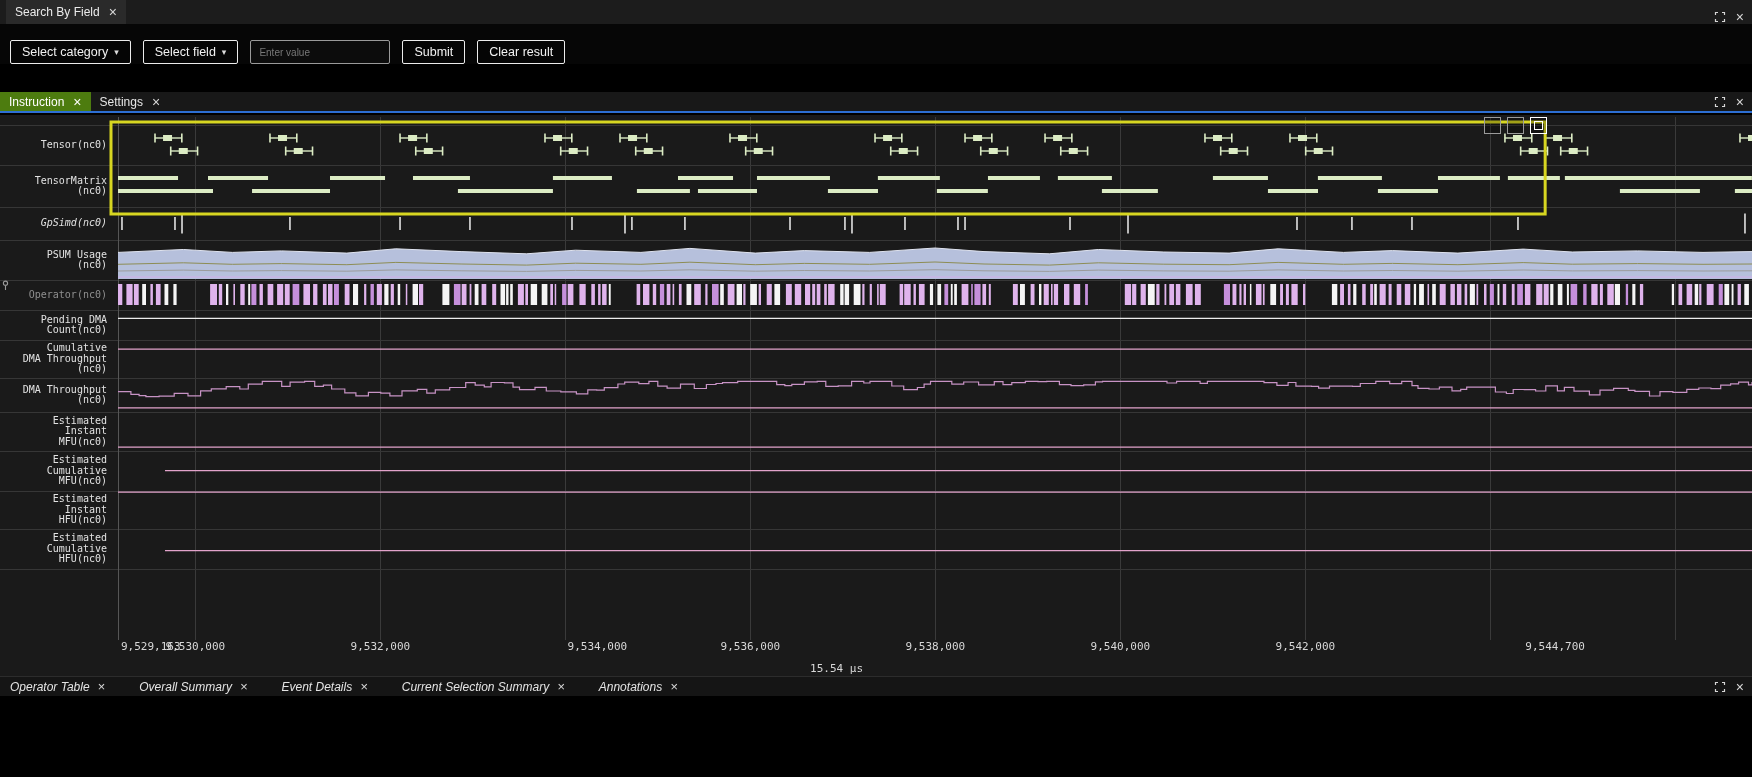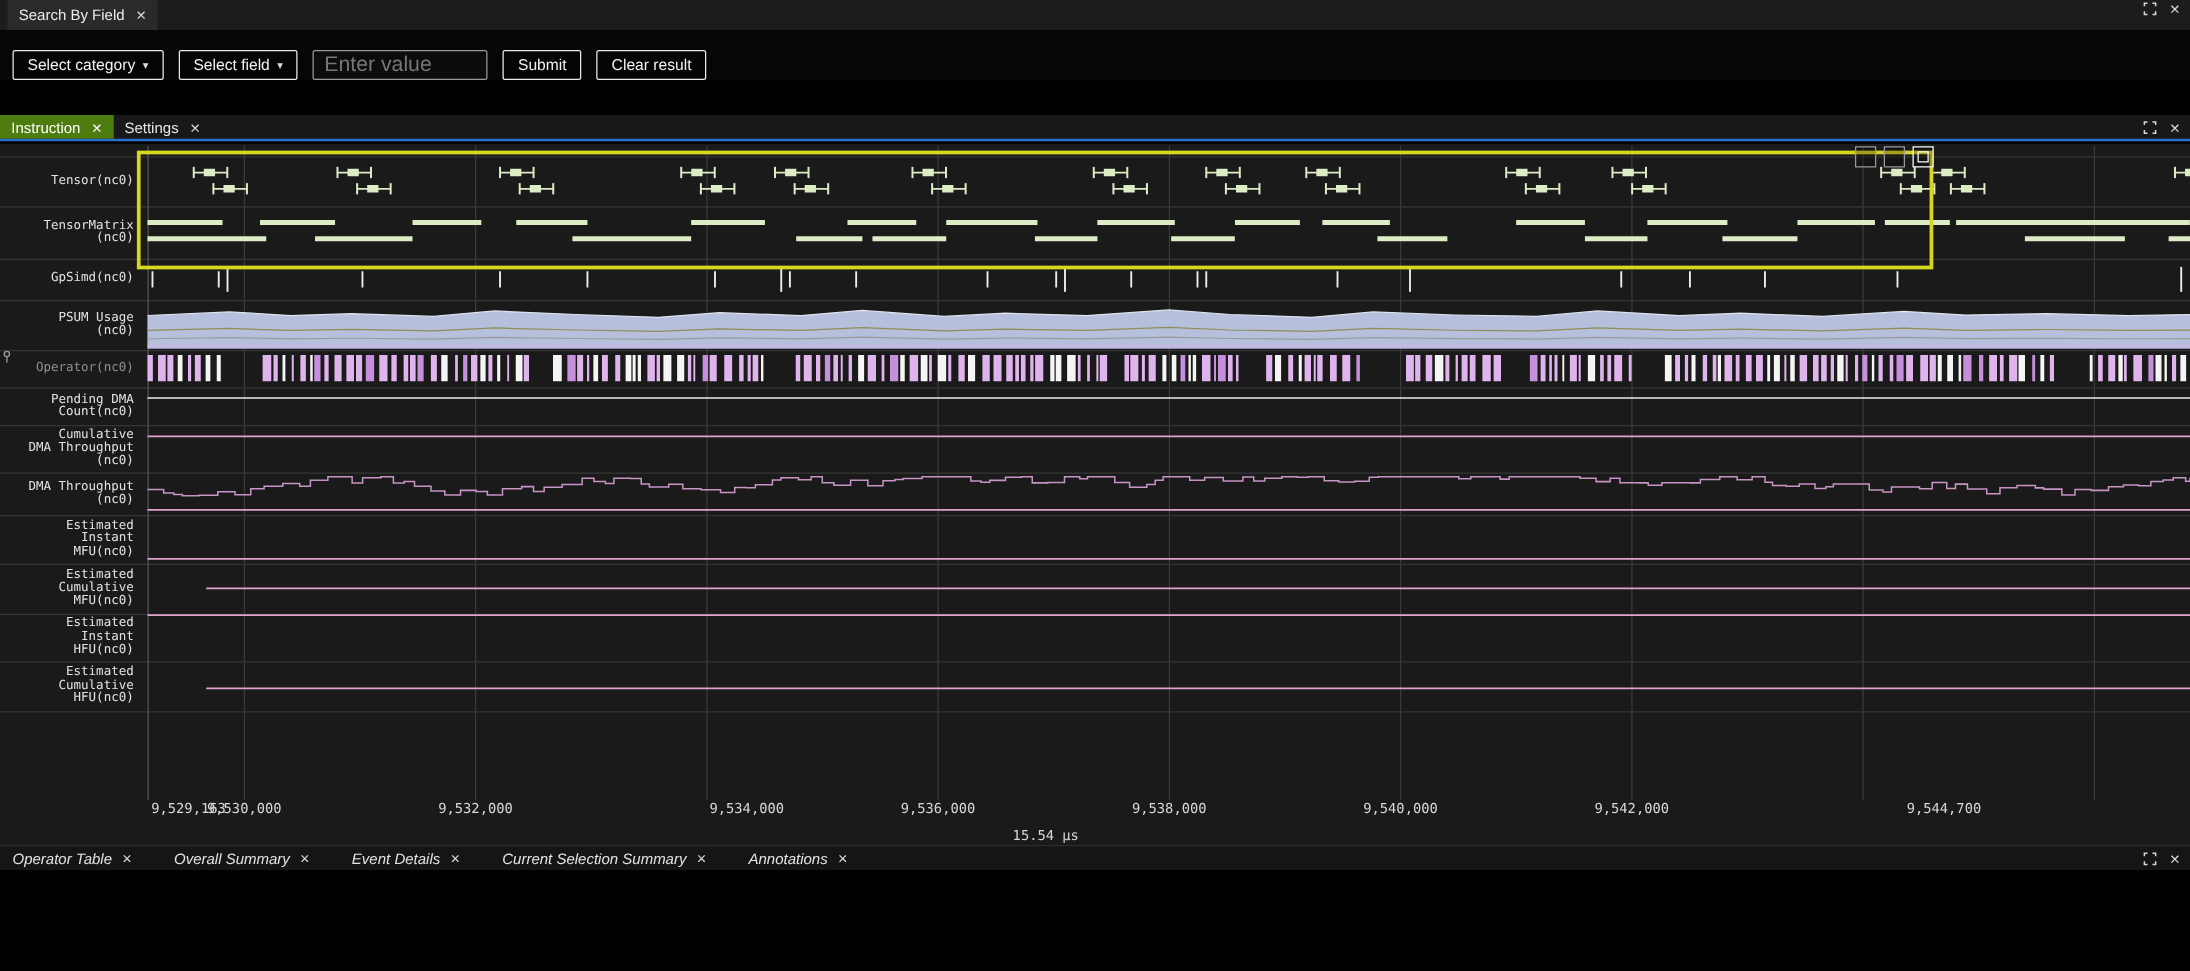--- a/index.html
+++ b/index.html
@@ -2,35 +2,35 @@
 <html><head>
 <meta charset="utf-8">
 <style>
   * { margin:0; padding:0; box-sizing:border-box; }
   html,body { width:1752px; height:777px; background:#000; overflow:hidden;
               font-family:"Liberation Sans", sans-serif; }
   .app { position:relative; width:1752px; height:777px; background:#000; }
 
   
   .panel-tabbar.top { position:absolute; top:0; left:0; width:100%; height:24px;
-    background:#1c1c1c; display:flex; align-items:flex-start; padding-left:6px; }
+    background:#1c1c1c; display:flex; align-items:flex-end; padding-left:6px; }
   .ptab { display:flex; align-items:center; gap:9px; height:100%; padding:0 9px;
     background:#2a2a2a; color:#ebebeb; font-size:12px; cursor:pointer; }
   .xicon { font-size:14px; line-height:1; color:#d8d8d8; cursor:pointer; }
   .bar-icons { margin-left:auto; display:flex; align-items:center; gap:10px; padding-right:8px; }
   .icon-btn { display:flex; align-items:center; cursor:pointer; }
 
   .toolbar { position:absolute; top:24px; left:0; width:100%; height:40px;
     background:#060606; display:flex; align-items:flex-end; gap:12px; padding:0 10px; }
   .tbtn { height:24px; padding:0 11px; background:#050505; border:1px solid #ececec;
     border-radius:2px; color:#f2f2f2; font-size:12.5px; font-family:inherit;
     display:flex; align-items:center; gap:6px; cursor:pointer; }
   .caret { font-size:9px; color:#dcdcdc; }
   .tinput { height:24px; width:140px; background:#0c0c0c; border:1px solid #9a9a9a;
-    border-radius:2px; color:#e0e0e0; padding:0 8px; font-size:17px; font-family:inherit; }
+    border-radius:2px; color:#e0e0e0; padding:0 8px; font-size:10px; font-family:inherit; }
   .tinput::placeholder { color:#787878; }
 
   
   .tl-tabbar { position:absolute; top:92px; left:0; width:100%; height:21px;
     background:#181818; border-bottom:2px solid #2d6fd3; display:flex; align-items:stretch; }
   .tl-tab { display:flex; align-items:center; gap:9px; padding:0 9px; font-size:12px;
     color:#e6e6e6; cursor:pointer; }
   .tl-tab.active { background:#4d7c0f; color:#fff; }
   .tl-tab.active .xicon { color:#fff; }
 
@@ -524,21 +524,21 @@
         <rect x="111" y="7" width="1434.1615058024342" height="92" fill="none" stroke="#d7d621" stroke-width="3"></rect>
       </svg>
     <div id="track-labels">
         <div class="track-label" style="top: 10px; height: 40px;">
           <div>Tensor(nc0)</div>
         </div>
         <div class="track-label" style="top: 50px; height: 42px; text-align: right;">
           <div>TensorMatrix</div>
           <div>(nc0)</div>
         </div>
-        <div class="track-label" style="top: 92px; height: 33px;">
+        <div class="track-label" style="top: 92px; height: 33px; font-style: italic;">
           <div>GpSimd(nc0)</div>
         </div>
         <div class="track-label" style="top: 125px; height: 40px;">
           <div>PSUM Usage</div>
           <div>(nc0)</div>
         </div>
         <div class="track-label muted" style="top: 165px; height: 30px;">
           <div style="display: flex; align-items: center; gap: 3px;">
             <div>Operator(nc0)</div>
             <svg width="11" height="11" viewBox="0 0 11 11">

